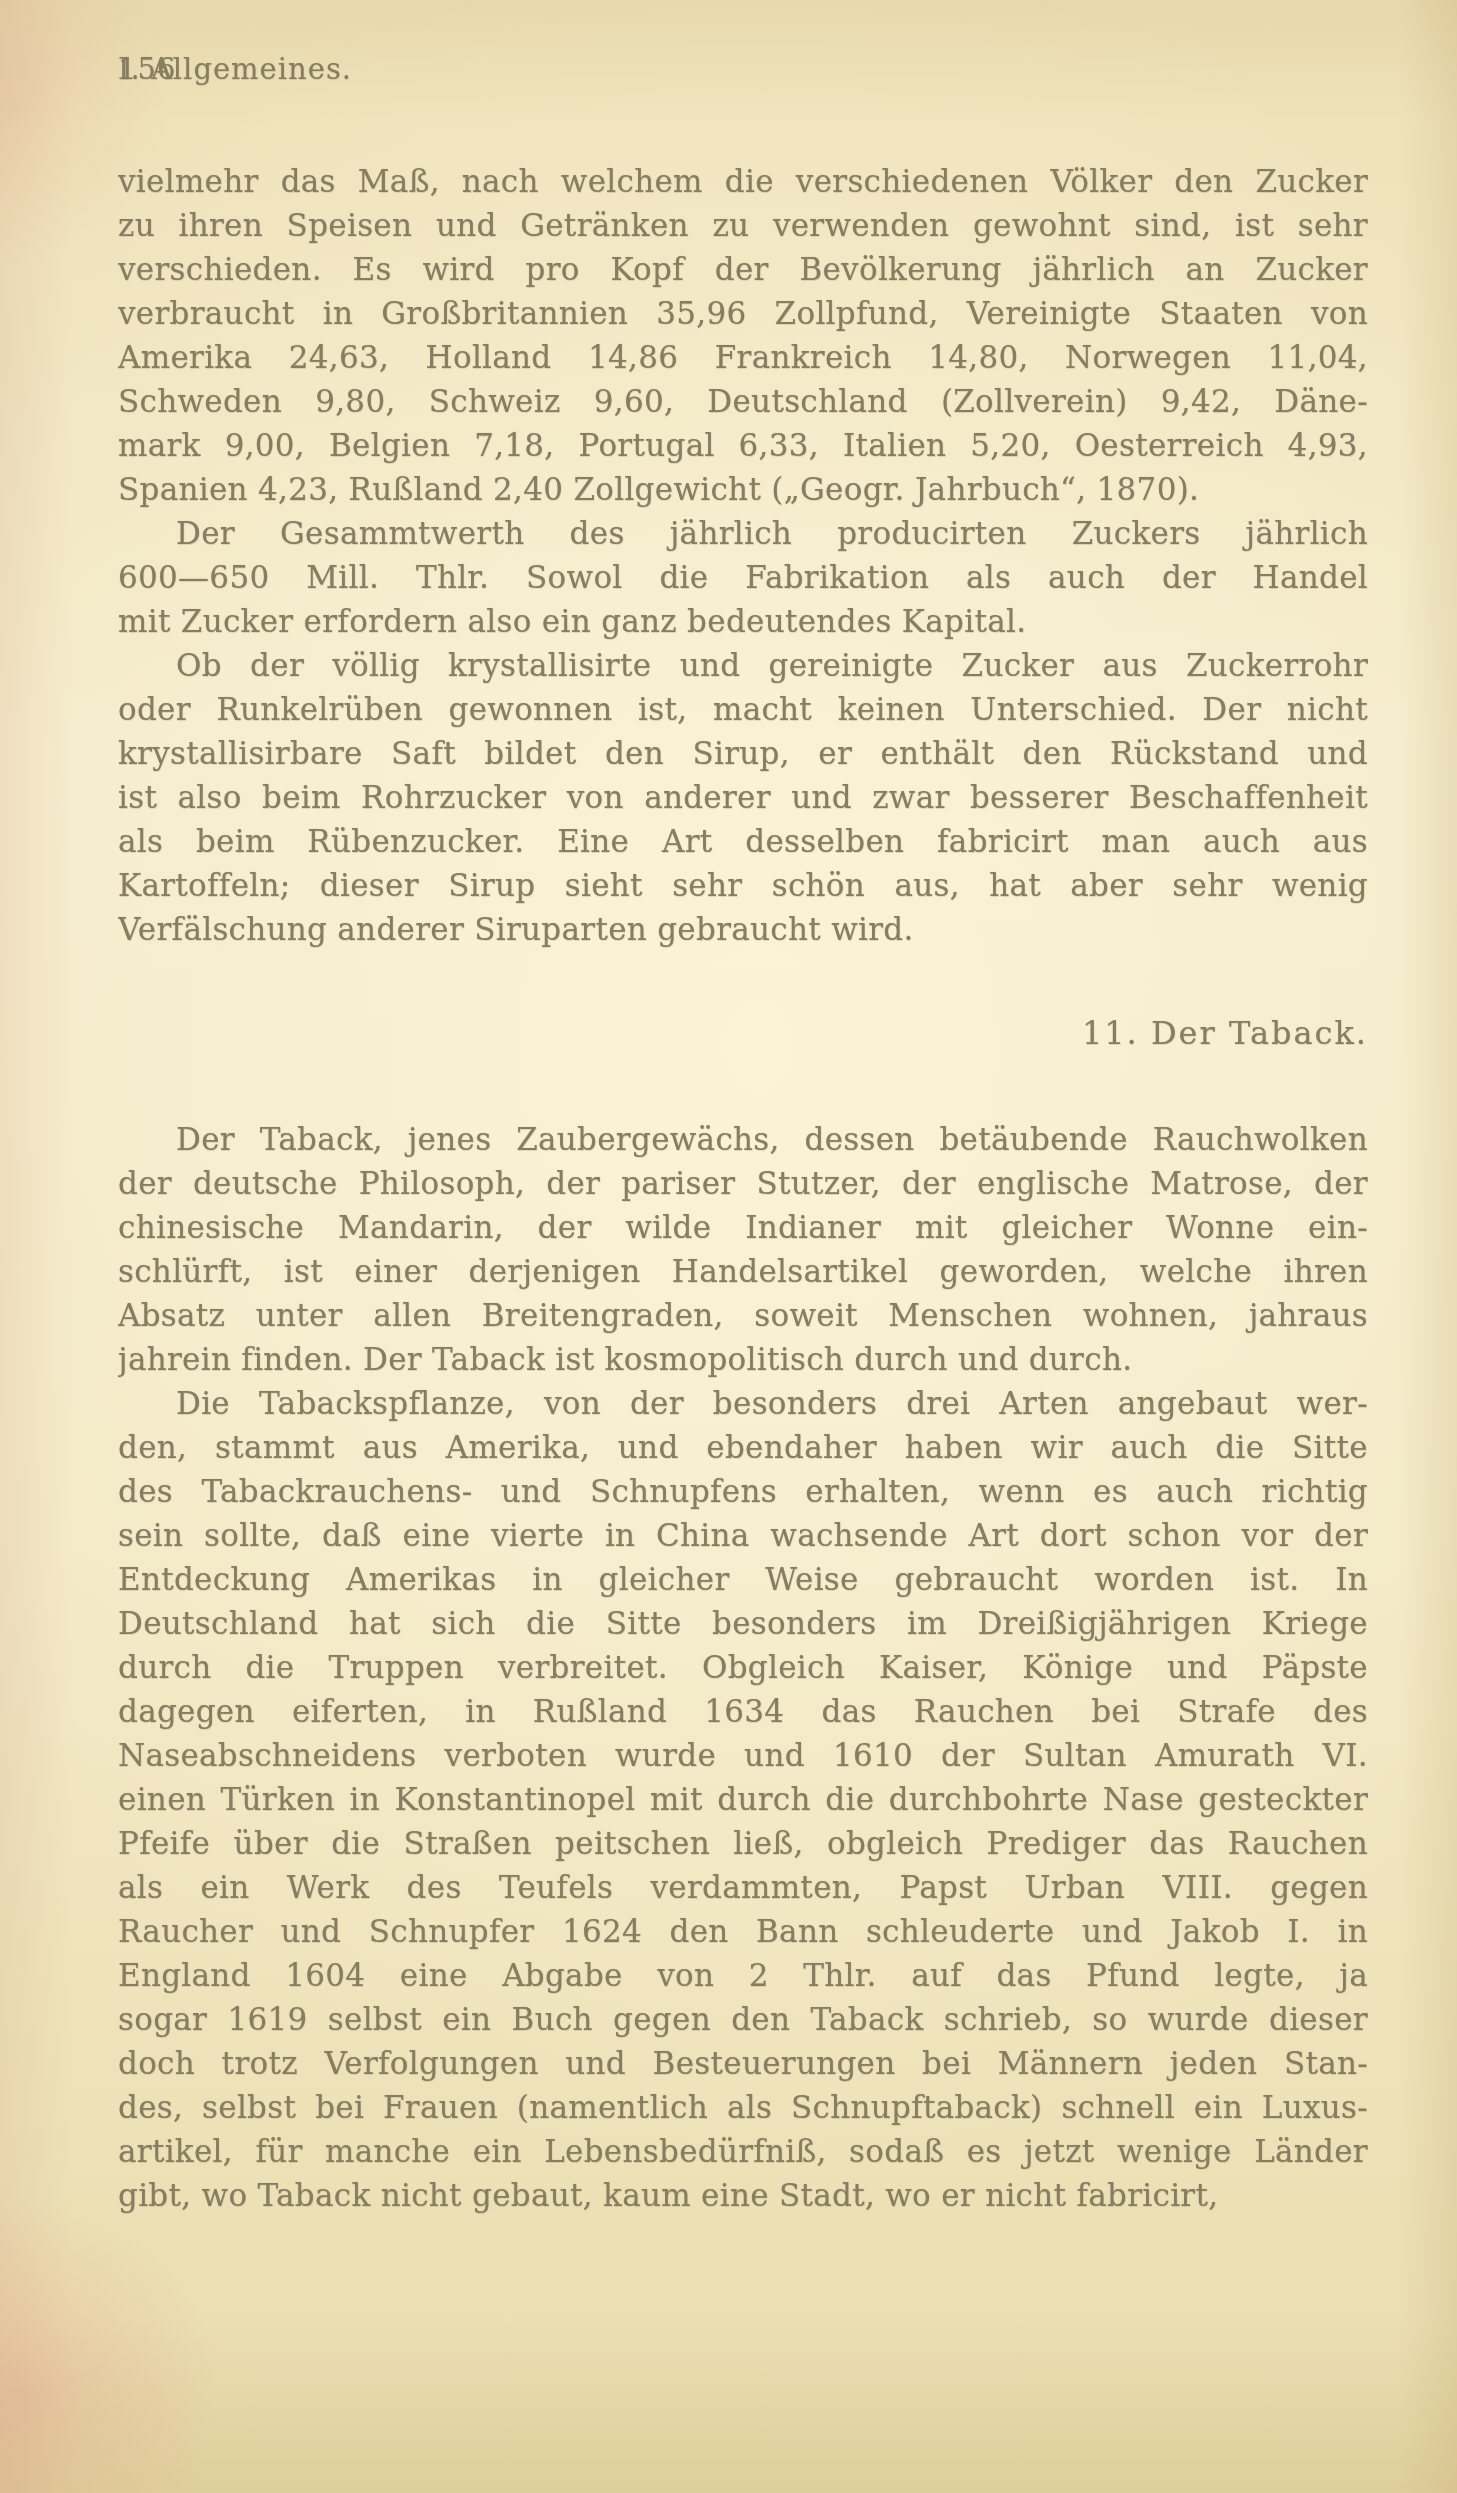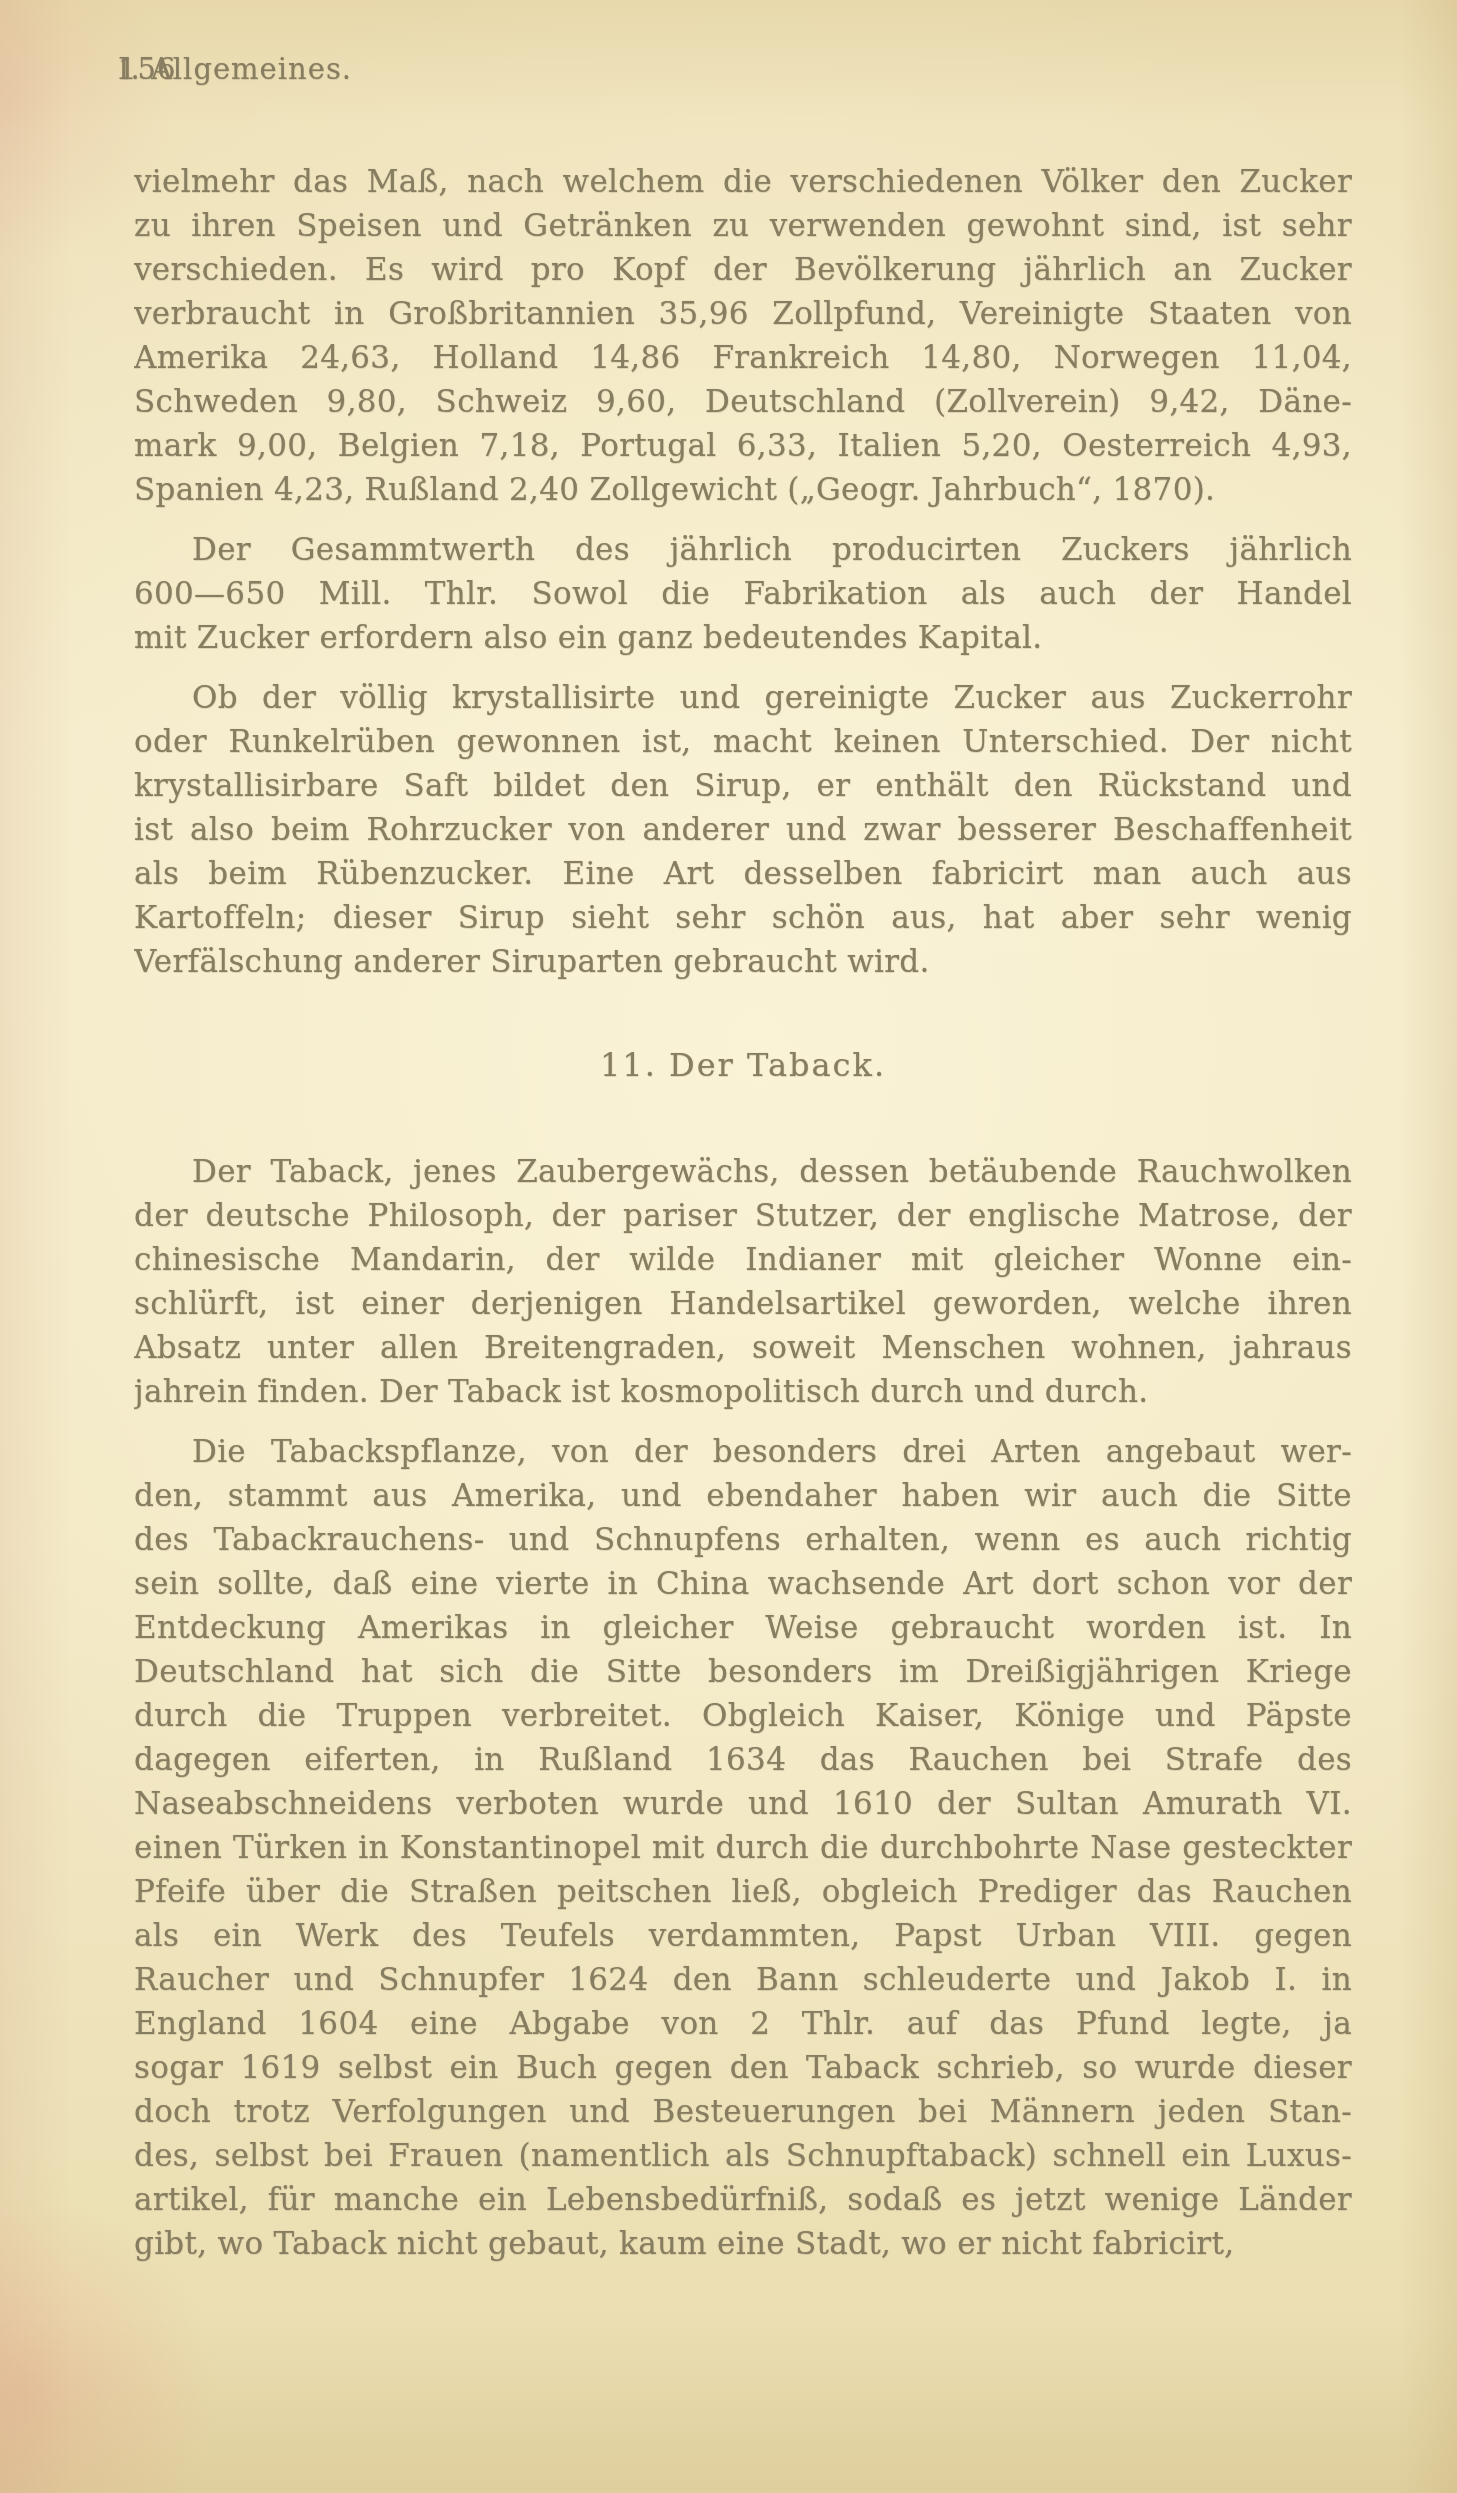--- a/index.html
+++ b/index.html
@@ -54,42 +54,42 @@
     position: absolute;
     left: 0;
     right: 70px;
     text-align: left;
   }
   .text-body {
     font-size: 31px;
     letter-spacing: 0.3px;
   }
   .paragraph {
-    margin: 16px;
+    margin: 0;
   }
   .line {
     height: 44px;
     line-height: 44px;
     white-space: normal;
     text-align: justify;
     text-align-last: justify;
     overflow: hidden;
   }
   .line.last {
     text-align-last: left;
   }
   .line.indent {
     padding-left: 58px;
   }
   .section-heading {
     height: 44px;
     line-height: 44px;
     margin-top: 60px;
     margin-bottom: 62px;
-    text-align: center;
+    text-align: right;
     font-size: 32px;
     letter-spacing: 2px;
   }
 </style>
 </head>
 <body>
 
 <div class="paper"></div>
 
 <div class="page-inner">

